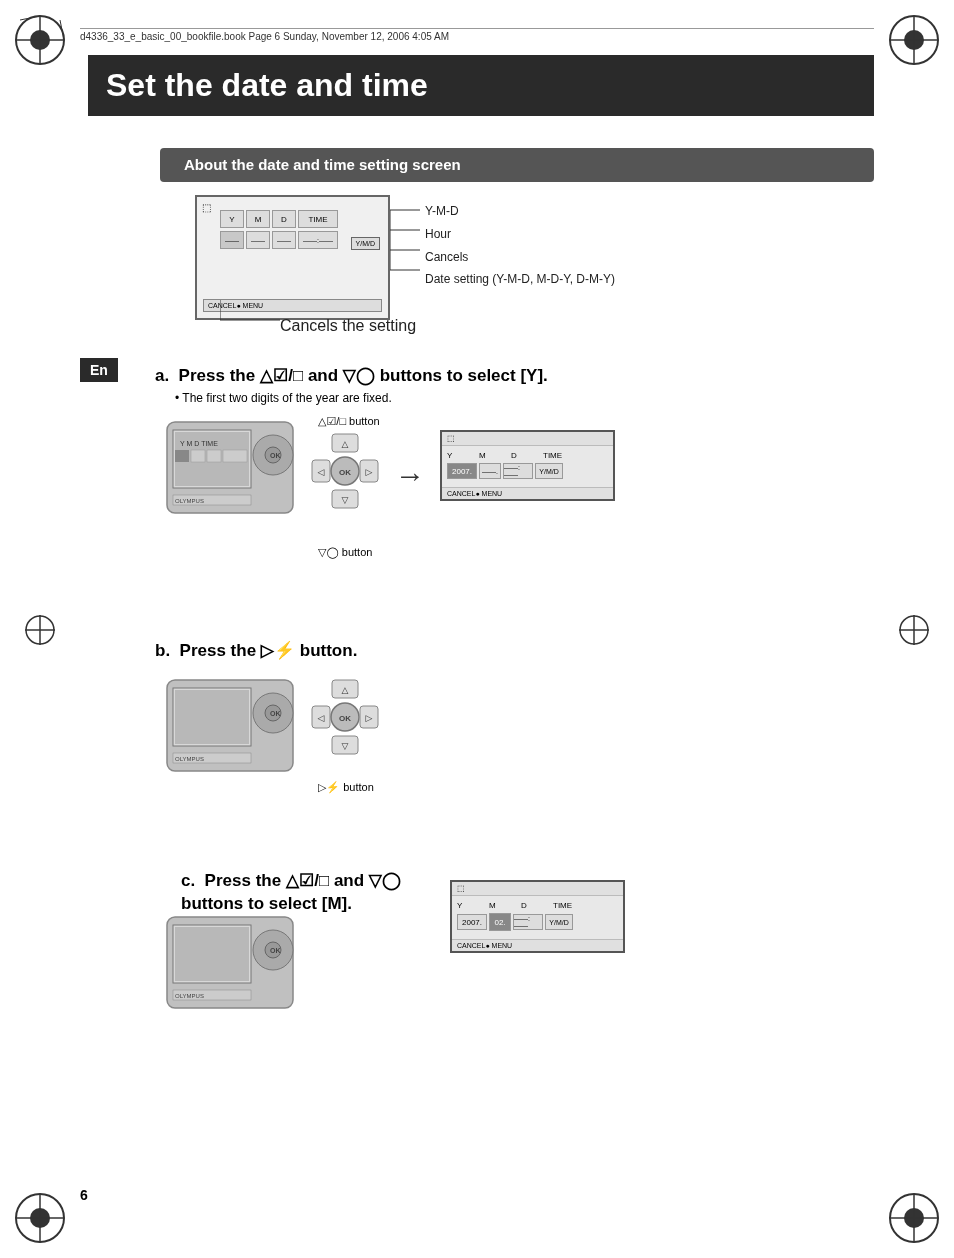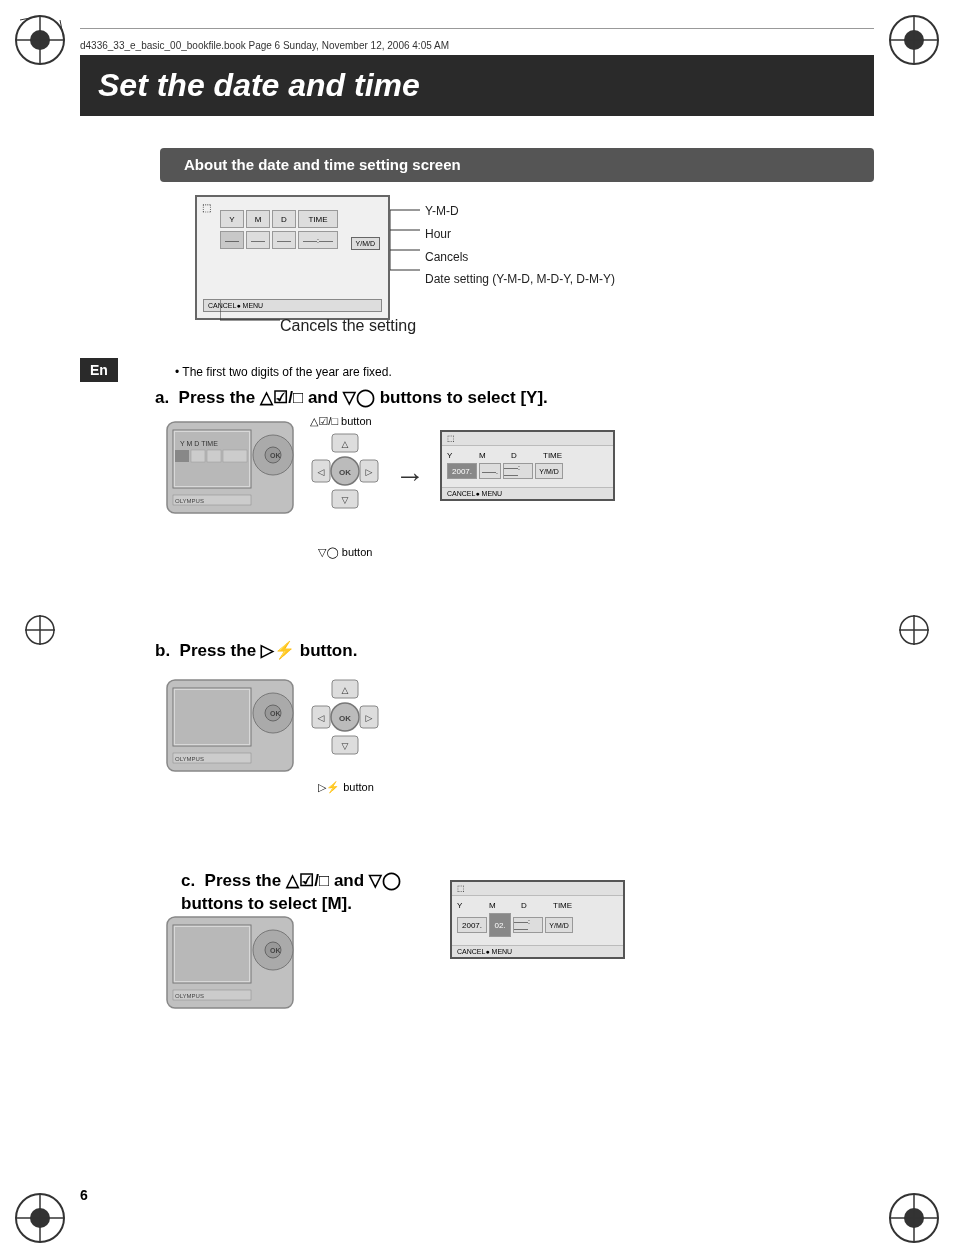--- a/index.html
+++ b/index.html
@@ -14,32 +14,31 @@
 
     
     .top-bar {
       position: absolute;
       top: 28px;
       left: 80px;
       right: 80px;
       font-size: 10px;
       color: #333;
       border-top: 1px solid #999;
-      padding-top: 11px;
+      padding-top: 2px;
     }
 
     
     .title-box {
       position: absolute;
       top: 55px;
-      left: 80px;
+      left: 88px;
       right: 80px;
       background: #2a2a2a;
       padding: 12px 18px;
-      font-style: italic;
     }
     .title-box h1 {
       color: #fff;
       font-size: 32px;
       font-weight: bold;
       font-family: Arial, sans-serif;
     }
 
     
     .section-heading {
@@ -178,25 +177,25 @@
   <div>Date setting (Y-M-D, M-D-Y, D-M-Y)</div>
 </div>
 
 <svg style="position:absolute;top:295px;left:220px;width:180px;height:40px;" viewBox="0 0 180 40">
   <line x1="0" y1="5" x2="0" y2="25" stroke="#333" stroke-width="1"></line>
   <line x1="0" y1="25" x2="60" y2="25" stroke="#333" stroke-width="1"></line>
 </svg>
 <div style="position:absolute;top:317px;left:280px;font-size:16px;color:#222;">Cancels the setting</div>
 
 <div style="position:absolute;top:365px;left:155px;right:100px;">
+  <div style="font-size:17px;font-weight:bold;margin-bottom:5px;">
+    a.&nbsp; Press the △☑/□ and ▽◯ buttons to select [Y].
+  </div>
   <div style="font-size:12px;margin-left:20px;margin-bottom:8px;">
     • The first two digits of the year are fixed.
-  </div>
-  <div style="font-size:17px;font-weight:bold;margin-bottom:5px;">
-    a.&nbsp; Press the △☑/□ and ▽◯ buttons to select [Y].
   </div>
 </div>
 
 <div style="position:absolute;top:420px;left:165px;">
   <svg width="130" height="95" viewBox="0 0 130 95">
     <rect x="2" y="2" width="126" height="91" rx="8" fill="#c0c0c0" stroke="#888" stroke-width="1.5"></rect>
     <rect x="8" y="10" width="78" height="58" fill="#d8d8d8" stroke="#777" stroke-width="1"></rect>
 
     <rect x="10" y="12" width="74" height="54" fill="#b8b8b8"></rect>
     <text x="15" y="26" font-size="7" fill="#333">Y  M  D  TIME</text>
@@ -208,21 +207,21 @@
     <circle cx="108" cy="35" r="20" fill="#aaa" stroke="#777" stroke-width="1"></circle>
     <circle cx="108" cy="35" r="8" fill="#999" stroke="#666" stroke-width="1"></circle>
     <text x="105" y="38" font-size="7" fill="#444" font-weight="bold">OK</text>
 
     <rect x="8" y="75" width="78" height="10" fill="#ccc" stroke="#888" stroke-width="0.5"></rect>
     <text x="10" y="83" font-size="6" fill="#444">OLYMPUS</text>
   </svg>
 </div>
 
 <div style="position:absolute;top:415px;left:310px;">
-  <div style="font-size:11px;margin-left:0;margin-bottom:4px;">△☑/□ button</div>
+  <div style="font-size:11px;margin-left:8px;margin-bottom:4px;">△☑/□ button</div>
   <svg width="70" height="110" viewBox="0 0 70 110">
 
     <rect x="22" y="2" width="26" height="18" rx="3" fill="#ddd" stroke="#888" stroke-width="1"></rect>
     <text x="35" y="15" font-size="9" fill="#333" text-anchor="middle">△</text>
 
     <rect x="2" y="28" width="18" height="22" rx="3" fill="#ddd" stroke="#888" stroke-width="1"></rect>
     <text x="11" y="43" font-size="9" fill="#333" text-anchor="middle">◁</text>
 
     <circle cx="35" cy="39" r="14" fill="#bbb" stroke="#777" stroke-width="1.5"></circle>
     <text x="35" y="43" font-size="8" fill="#444" text-anchor="middle" font-weight="bold">OK</text>
@@ -322,21 +321,21 @@
     </div>
     <div style="padding:5px;">
       <div style="display:flex;gap:2px;margin-bottom:3px;font-size:8px;">
         <span style="width:30px;">Y</span>
         <span style="width:30px;">M</span>
         <span style="width:30px;">D</span>
         <span>TIME</span>
       </div>
       <div style="display:flex;gap:2px;align-items:center;margin-bottom:3px;">
         <div style="border:1px solid #999;background:#ddd;width:30px;height:16px;font-size:8px;display:flex;align-items:center;justify-content:center;">2007.</div>
-        <div style="border:1px solid #999;background:#888;color:#fff;width:22px;height:24px;font-size:8px;display:flex;align-items:center;justify-content:center;">02.</div>
+        <div style="border:1px solid #999;background:#888;color:#fff;width:22px;height:18px;font-size:8px;display:flex;align-items:center;justify-content:center;">02.</div>
         <div style="border:1px solid #999;background:#ddd;width:30px;height:16px;font-size:7px;display:flex;align-items:center;justify-content:center;">——:——</div>
         <div style="border:1px solid #999;background:#ddd;width:28px;height:16px;font-size:7px;display:flex;align-items:center;justify-content:center;">Y/M/D</div>
       </div>
     </div>
     <div style="border-top:1px solid #bbb;padding:2px 5px;font-size:7px;background:#e0e0e0;">CANCEL● MENU</div>
   </div>
 </div>
 
 <div class="page-number">
   <span>6</span>

